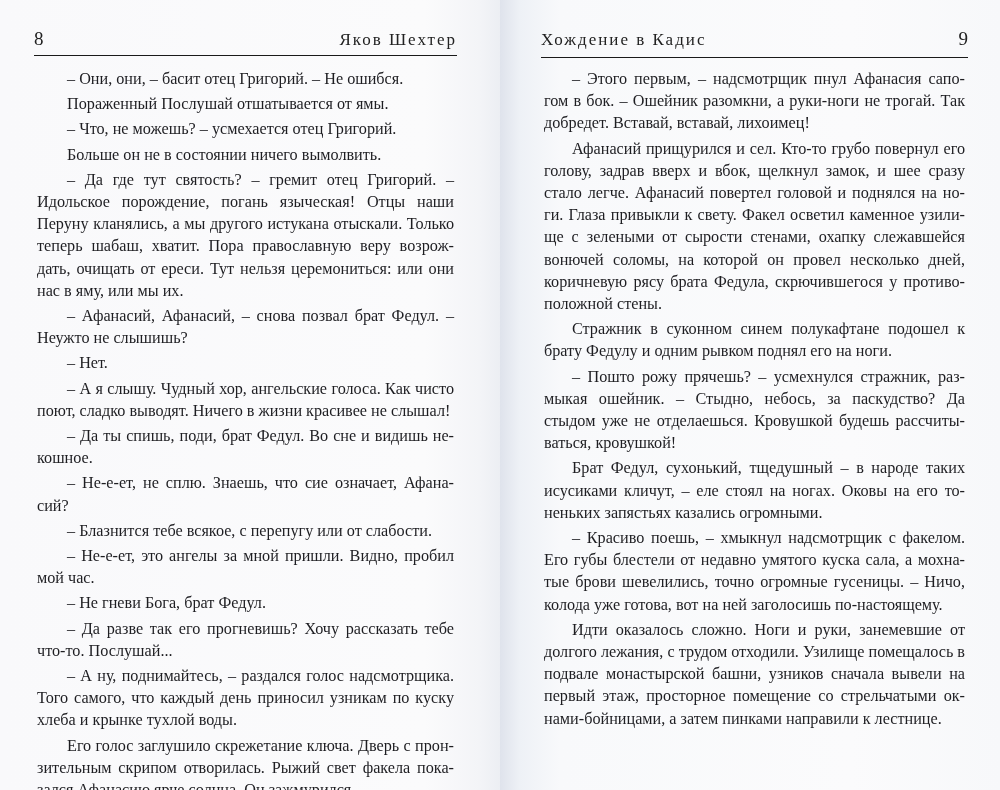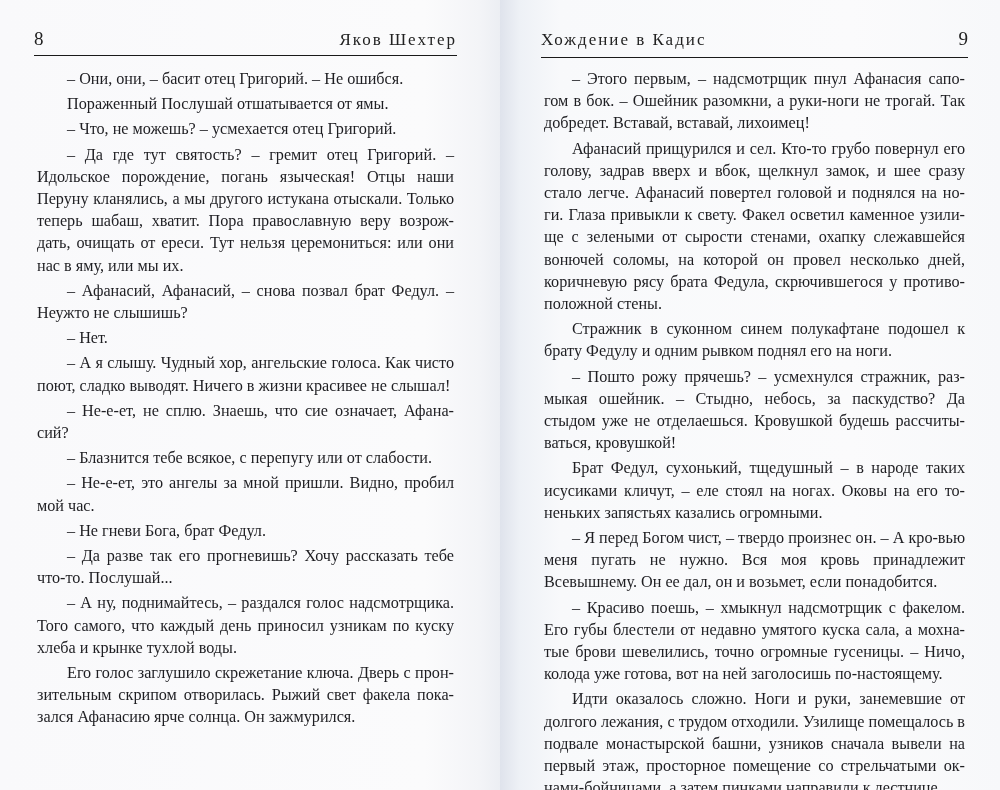--- a/index.html
+++ b/index.html
@@ -51,24 +51,26 @@
   <div class="page page-left">
     <div class="running-head">
       <span class="folio">8</span>
       <span>Яков Шехтер</span>
     </div>
     <div class="rule"></div>
     <div class="text">
       <p>– Они, они, – басит отец Григорий. – Не ошибся.</p>
       <p>Пораженный Послушай отшатывается от ямы.</p>
       <p>– Что, не можешь? – усмехается отец Григорий.</p>
+      <p>Больше он не в состоянии ничего вымолвить.</p>
       <p>– Да где тут святость? – гремит отец Григорий. – Идольское порождение, погань языческая! Отцы наши Перуну кланялись, а мы другого истукана отыскали. Только теперь шабаш, хватит. Пора православную веру возрож-дать, очищать от ереси. Тут нельзя церемониться: или они нас в яму, или мы их.</p>
       <p>– Афанасий, Афанасий, – снова позвал брат Федул. – Неужто не слышишь?</p>
       <p>– Нет.</p>
       <p>– А я слышу. Чудный хор, ангельские голоса. Как чисто поют, сладко выводят. Ничего в жизни красивее не слышал!</p>
+      <p>– Да ты спишь, поди, брат Федул. Во сне и видишь не-кошное.</p>
       <p>– Не-е-ет, не сплю. Знаешь, что сие означает, Афана-сий?</p>
       <p>– Блазнится тебе всякое, с перепугу или от слабости.</p>
       <p>– Не-е-ет, это ангелы за мной пришли. Видно, пробил мой час.</p>
       <p>– Не гневи Бога, брат Федул.</p>
       <p>– Да разве так его прогневишь? Хочу рассказать тебе что-то. Послушай...</p>
       <p>– А ну, поднимайтесь, – раздался голос надсмотрщика. Того самого, что каждый день приносил узникам по куску хлеба и крынке тухлой воды.</p>
       <p>Его голос заглушило скрежетание ключа. Дверь с прон-зительным скрипом отворилась. Рыжий свет факела пока-зался Афанасию ярче солнца. Он зажмурился.</p>
     </div>
   </div>
 
@@ -77,19 +79,18 @@
       <span>Хождение в Кадис</span>
       <span class="folio">9</span>
     </div>
     <div class="rule"></div>
     <div class="text">
       <p>– Этого первым, – надсмотрщик пнул Афанасия сапо-гом в бок. – Ошейник разомкни, а руки-ноги не трогай. Так добредет. Вставай, вставай, лихоимец!</p>
       <p>Афанасий прищурился и сел. Кто-то грубо повернул его голову, задрав вверх и вбок, щелкнул замок, и шее сразу стало легче. Афанасий повертел головой и поднялся на но-ги. Глаза привыкли к свету. Факел осветил каменное узили-ще с зелеными от сырости стенами, охапку слежавшейся вонючей соломы, на которой он провел несколько дней, коричневую рясу брата Федула, скрючившегося у противо-положной стены.</p>
       <p>Стражник в суконном синем полукафтане подошел к брату Федулу и одним рывком поднял его на ноги.</p>
       <p>– Пошто рожу прячешь? – усмехнулся стражник, раз-мыкая ошейник. – Стыдно, небось, за паскудство? Да стыдом уже не отделаешься. Кровушкой будешь рассчиты-ваться, кровушкой!</p>
       <p>Брат Федул, сухонький, тщедушный – в народе таких исусиками кличут, – еле стоял на ногах. Оковы на его то-неньких запястьях казались огромными.</p>
-      <p>– Я перед Богом чист, – твердо произнес он. – А кро-вью меня пугать не нужно. Вся моя кровь принадлежит Всевышнему. Он ее дал, он и возьмет, если понадобится.</p>
       <p>– Красиво поешь, – хмыкнул надсмотрщик с факелом. Его губы блестели от недавно умятого куска сала, а мохна-тые брови шевелились, точно огромные гусеницы. – Ничо, колода уже готова, вот на ней заголосишь по-настоящему.</p>
       <p>Идти оказалось сложно. Ноги и руки, занемевшие от долгого лежания, с трудом отходили. Узилище помещалось в подвале монастырской башни, узников сначала вывели на первый этаж, просторное помещение со стрельчатыми ок-нами-бойницами, а затем пинками направили к лестнице.</p>
     </div>
   </div>
 
 </div>
 
 </body></html>

